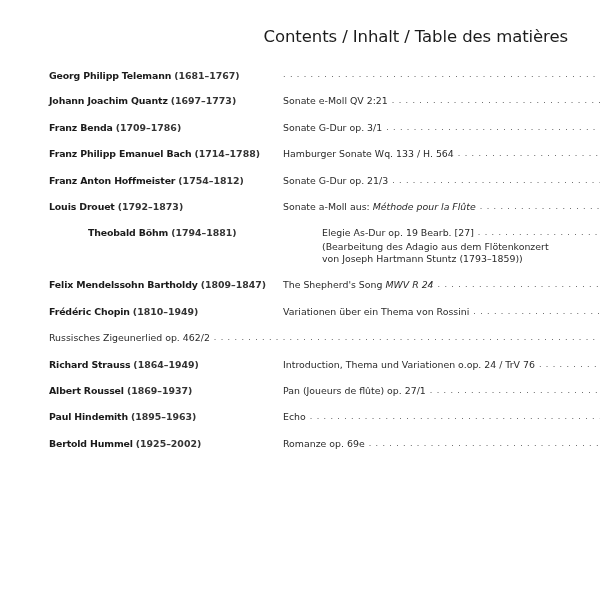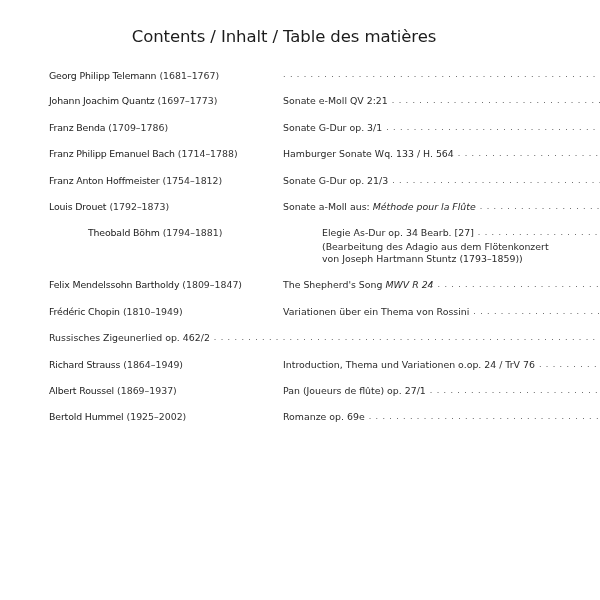--- a/index.html
+++ b/index.html
@@ -19,21 +19,21 @@
       position: absolute;
       left: 0; top: 0;
       width: 600px; height: 600px;
       background: #ffffff;
     }
     .title {
       position: absolute;
       top: 27px;
       left: 0;
       width: 568px;
-      text-align: center;
+      text-align: right;
       font-size: 16.5px;
       letter-spacing: -0.1px;
       color: #1c1c1c;
       font-family: "DejaVu Sans", sans-serif;
     }
     .toc {
       position: absolute;
       top: 70px;
       left: 49px;
       width: 504px;
@@ -47,25 +47,25 @@
       margin-bottom: 12.9px;
     }
     .entry.multi3 { margin-bottom: 13.5px; margin-left: 39px; }
     .composer {
       width: 234px;
       flex: 0 0 234px;
       white-space: nowrap;
       color: #1a1a1a;
     }
     .composer .name {
-      font-weight: normal;
+      font-weight: bold;
       letter-spacing: -0.15px;
     }
     .composer .dates {
-      font-weight: normal;
+      font-weight: bold;
       margin-left: 3px;
       color: #333;
     }
     .work {
       flex: 1 1 auto;
       color: #2a2a2a;
     }
     .work-line {
       display: flex;
       align-items: baseline;
@@ -180,21 +180,21 @@
         </div>
       </div>
     </div>
 
     <div class="entry multi3">
       <div class="composer">
         <span class="name">Theobald Böhm</span><span class="dates">(1794–1881)</span>
       </div>
       <div class="work">
         <div class="work-line">
-          <span class="work-title">Elegie As-Dur op. 34 Bearb. [27]</span>
+          <span class="work-title">Elegie As-Dur op. 19 Bearb. [27]</span>
           <span class="leader"></span>
 
         </div>
         <div class="note-line">(Bearbeitung des Adagio aus dem Flötenkonzert</div>
         <div class="note-line">von Joseph Hartmann Stuntz (1793–1859))</div>
       </div>
     </div>
 
     <div class="entry">
       <div class="composer">
@@ -252,20 +252,32 @@
       </div>
       <div class="work">
         <div class="work-line">
           <span class="work-title">Pan (Joueurs de flûte) op. 27/1</span>
           <span class="leader"></span>
 
         </div>
       </div>
     </div>
 
+    <div class="entry">
+      <div class="composer">
+        <span class="name">Paul Hindemith</span><span class="dates">(1895–1963)</span>
+      </div>
+      <div class="work">
+        <div class="work-line">
+          <span class="work-title">Echo</span>
+          <span class="leader"></span>
+
+        </div>
+      </div>
+    </div>
 
     <div class="entry">
       <div class="composer">
         <span class="name">Bertold Hummel</span><span class="dates">(1925–2002)</span>
       </div>
       <div class="work">
         <div class="work-line">
           <span class="work-title">Romanze op. 69e</span>
           <span class="leader"></span>
 

